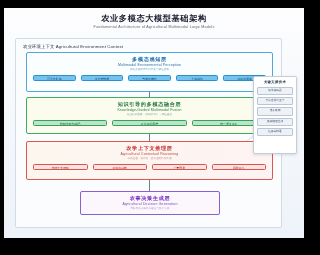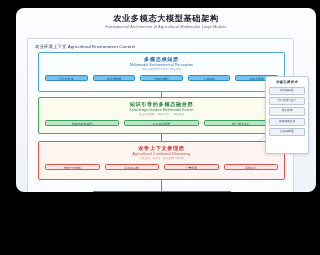--- a/index.html
+++ b/index.html
@@ -10,27 +10,26 @@
     width: 300px;
     height: 255px;
     background: #000000;
     font-family: "Liberation Sans", sans-serif;
     overflow: hidden;
   }
 
   
   #page {
     position: absolute;
-    left: 16px;
+    left: 4px;
     top: 8px;
     width: 300px;
-    height: 184px;
+    height: 230px;
     background: linear-gradient(180deg,#fdfdfe 0%, #f4f7fb 55%, #eef3f9 100%);
     overflow: hidden;
-    border-radius: 8px;
   }
 
   
   #title-block {
     text-align: center;
     padding-top: 5px;
   }
   #main-title {
     font-size: 8.2px;
     font-weight: bold;

